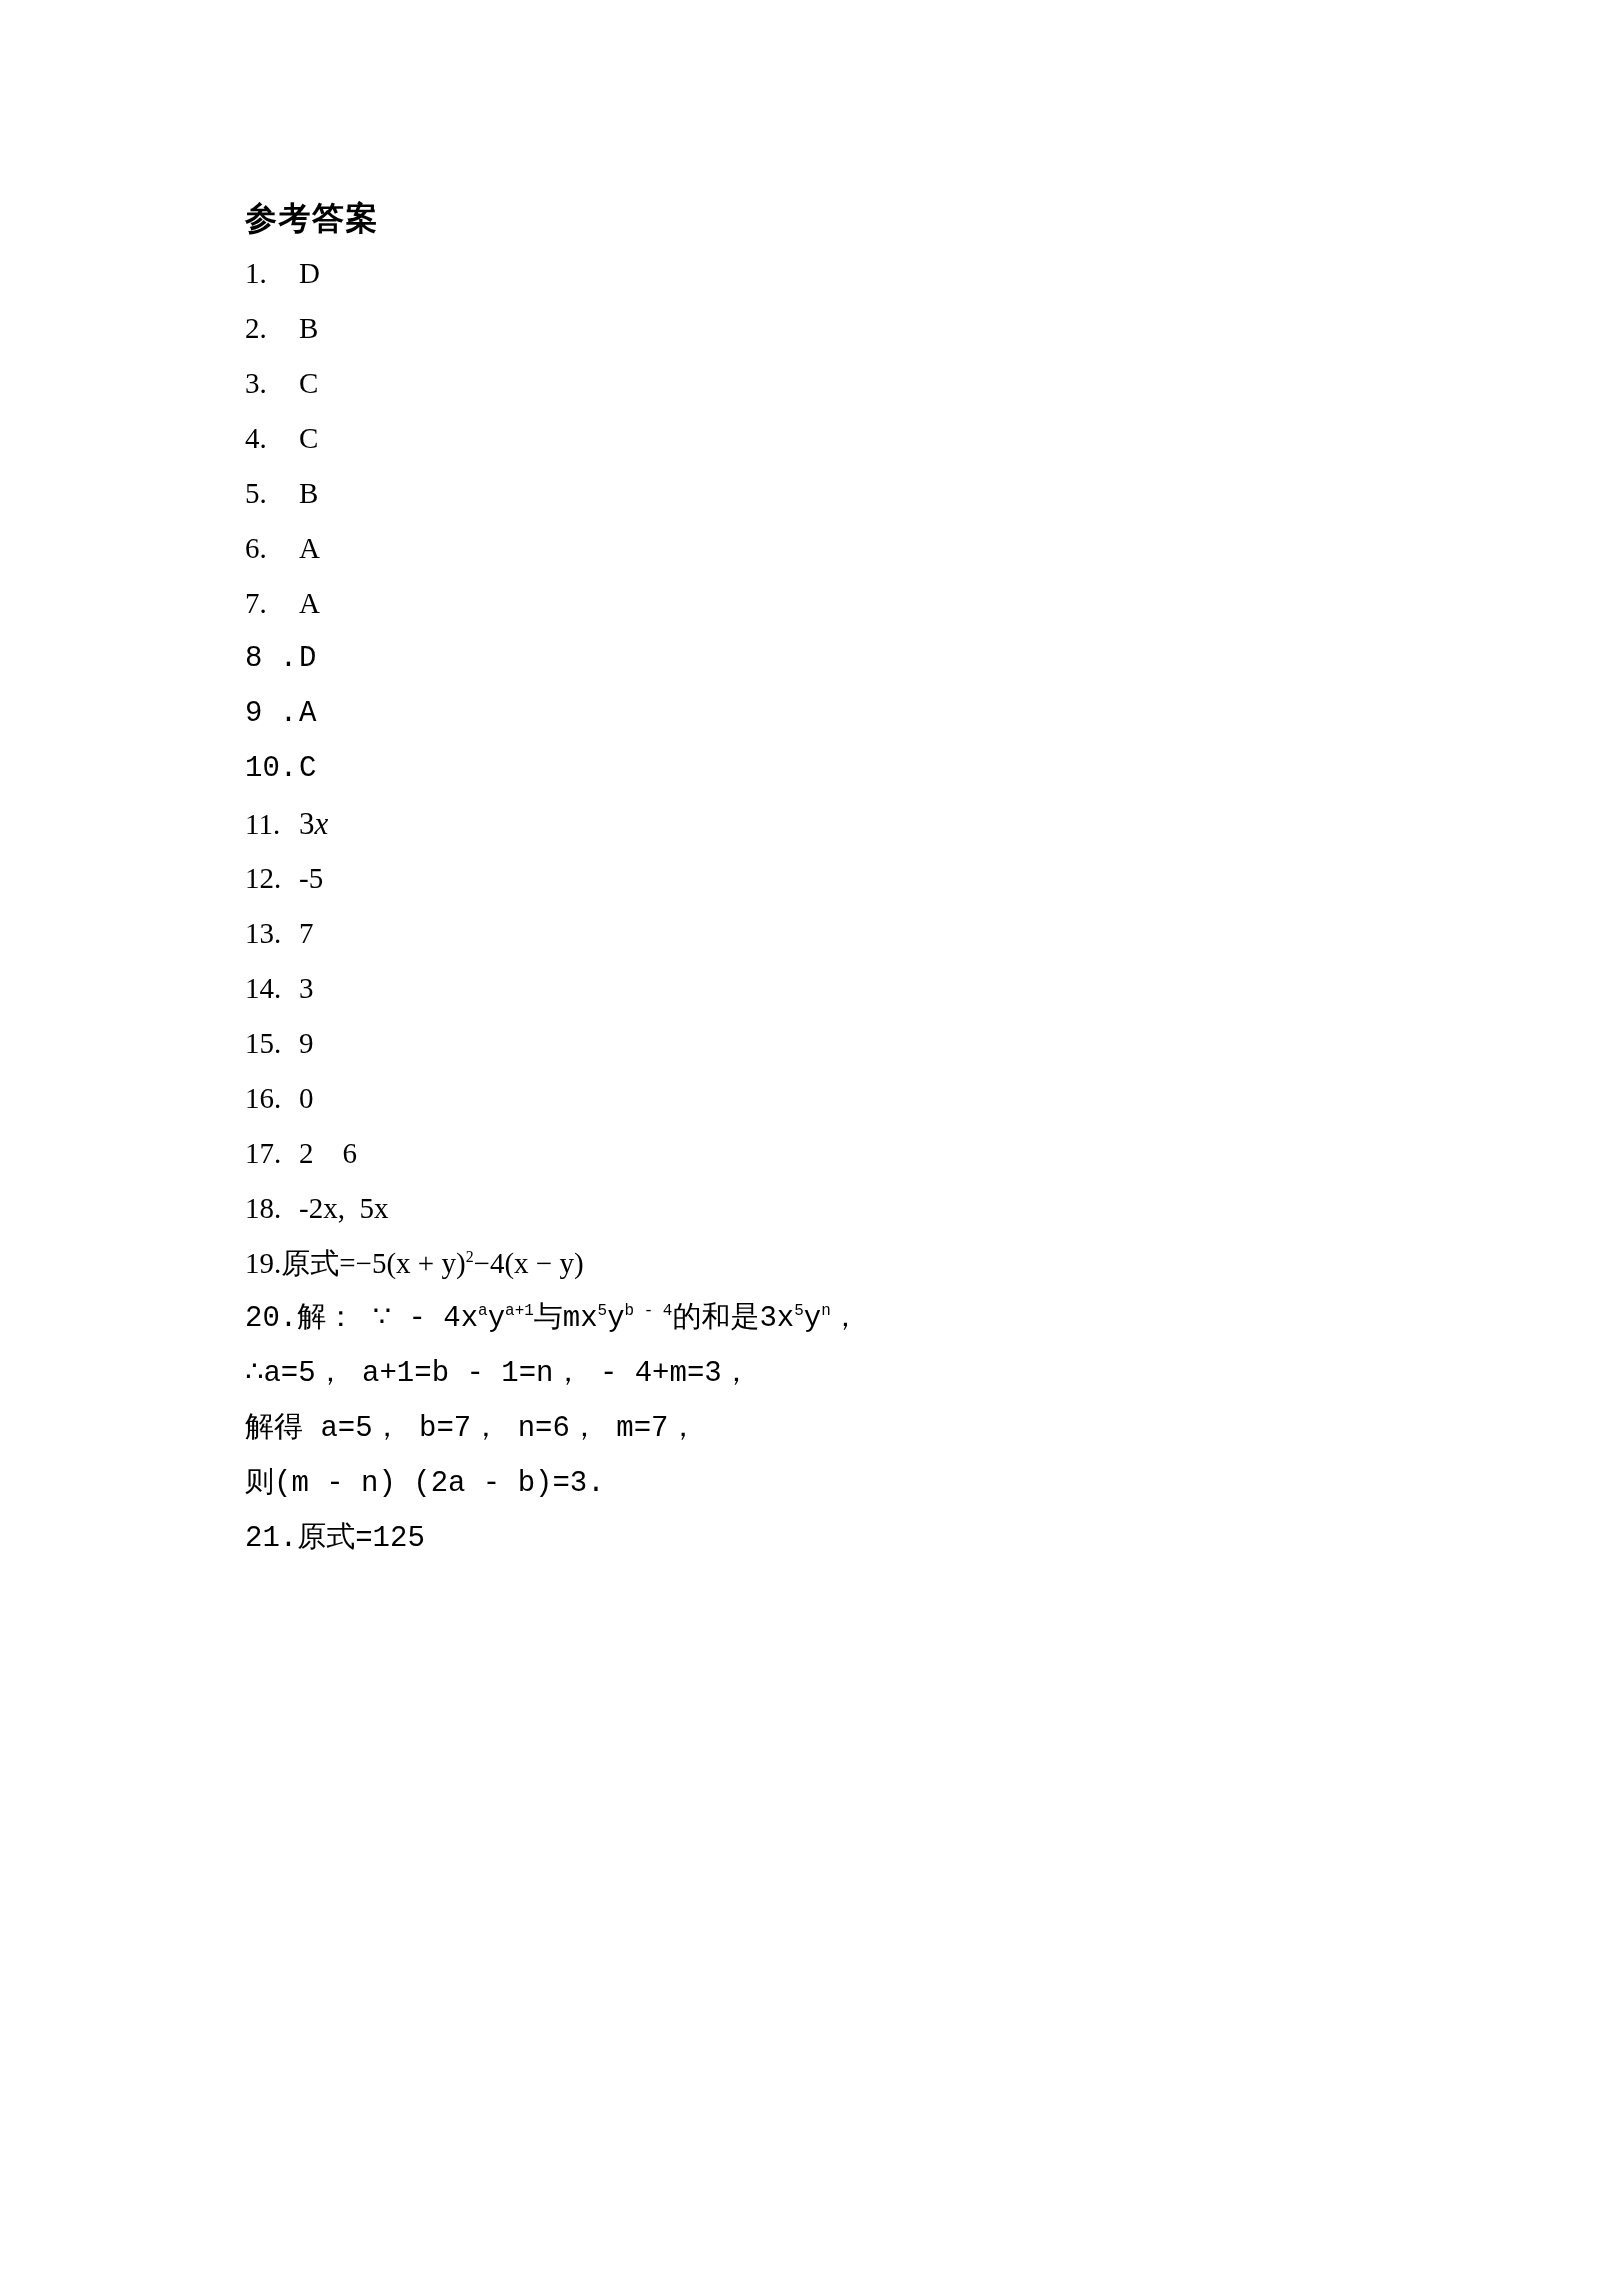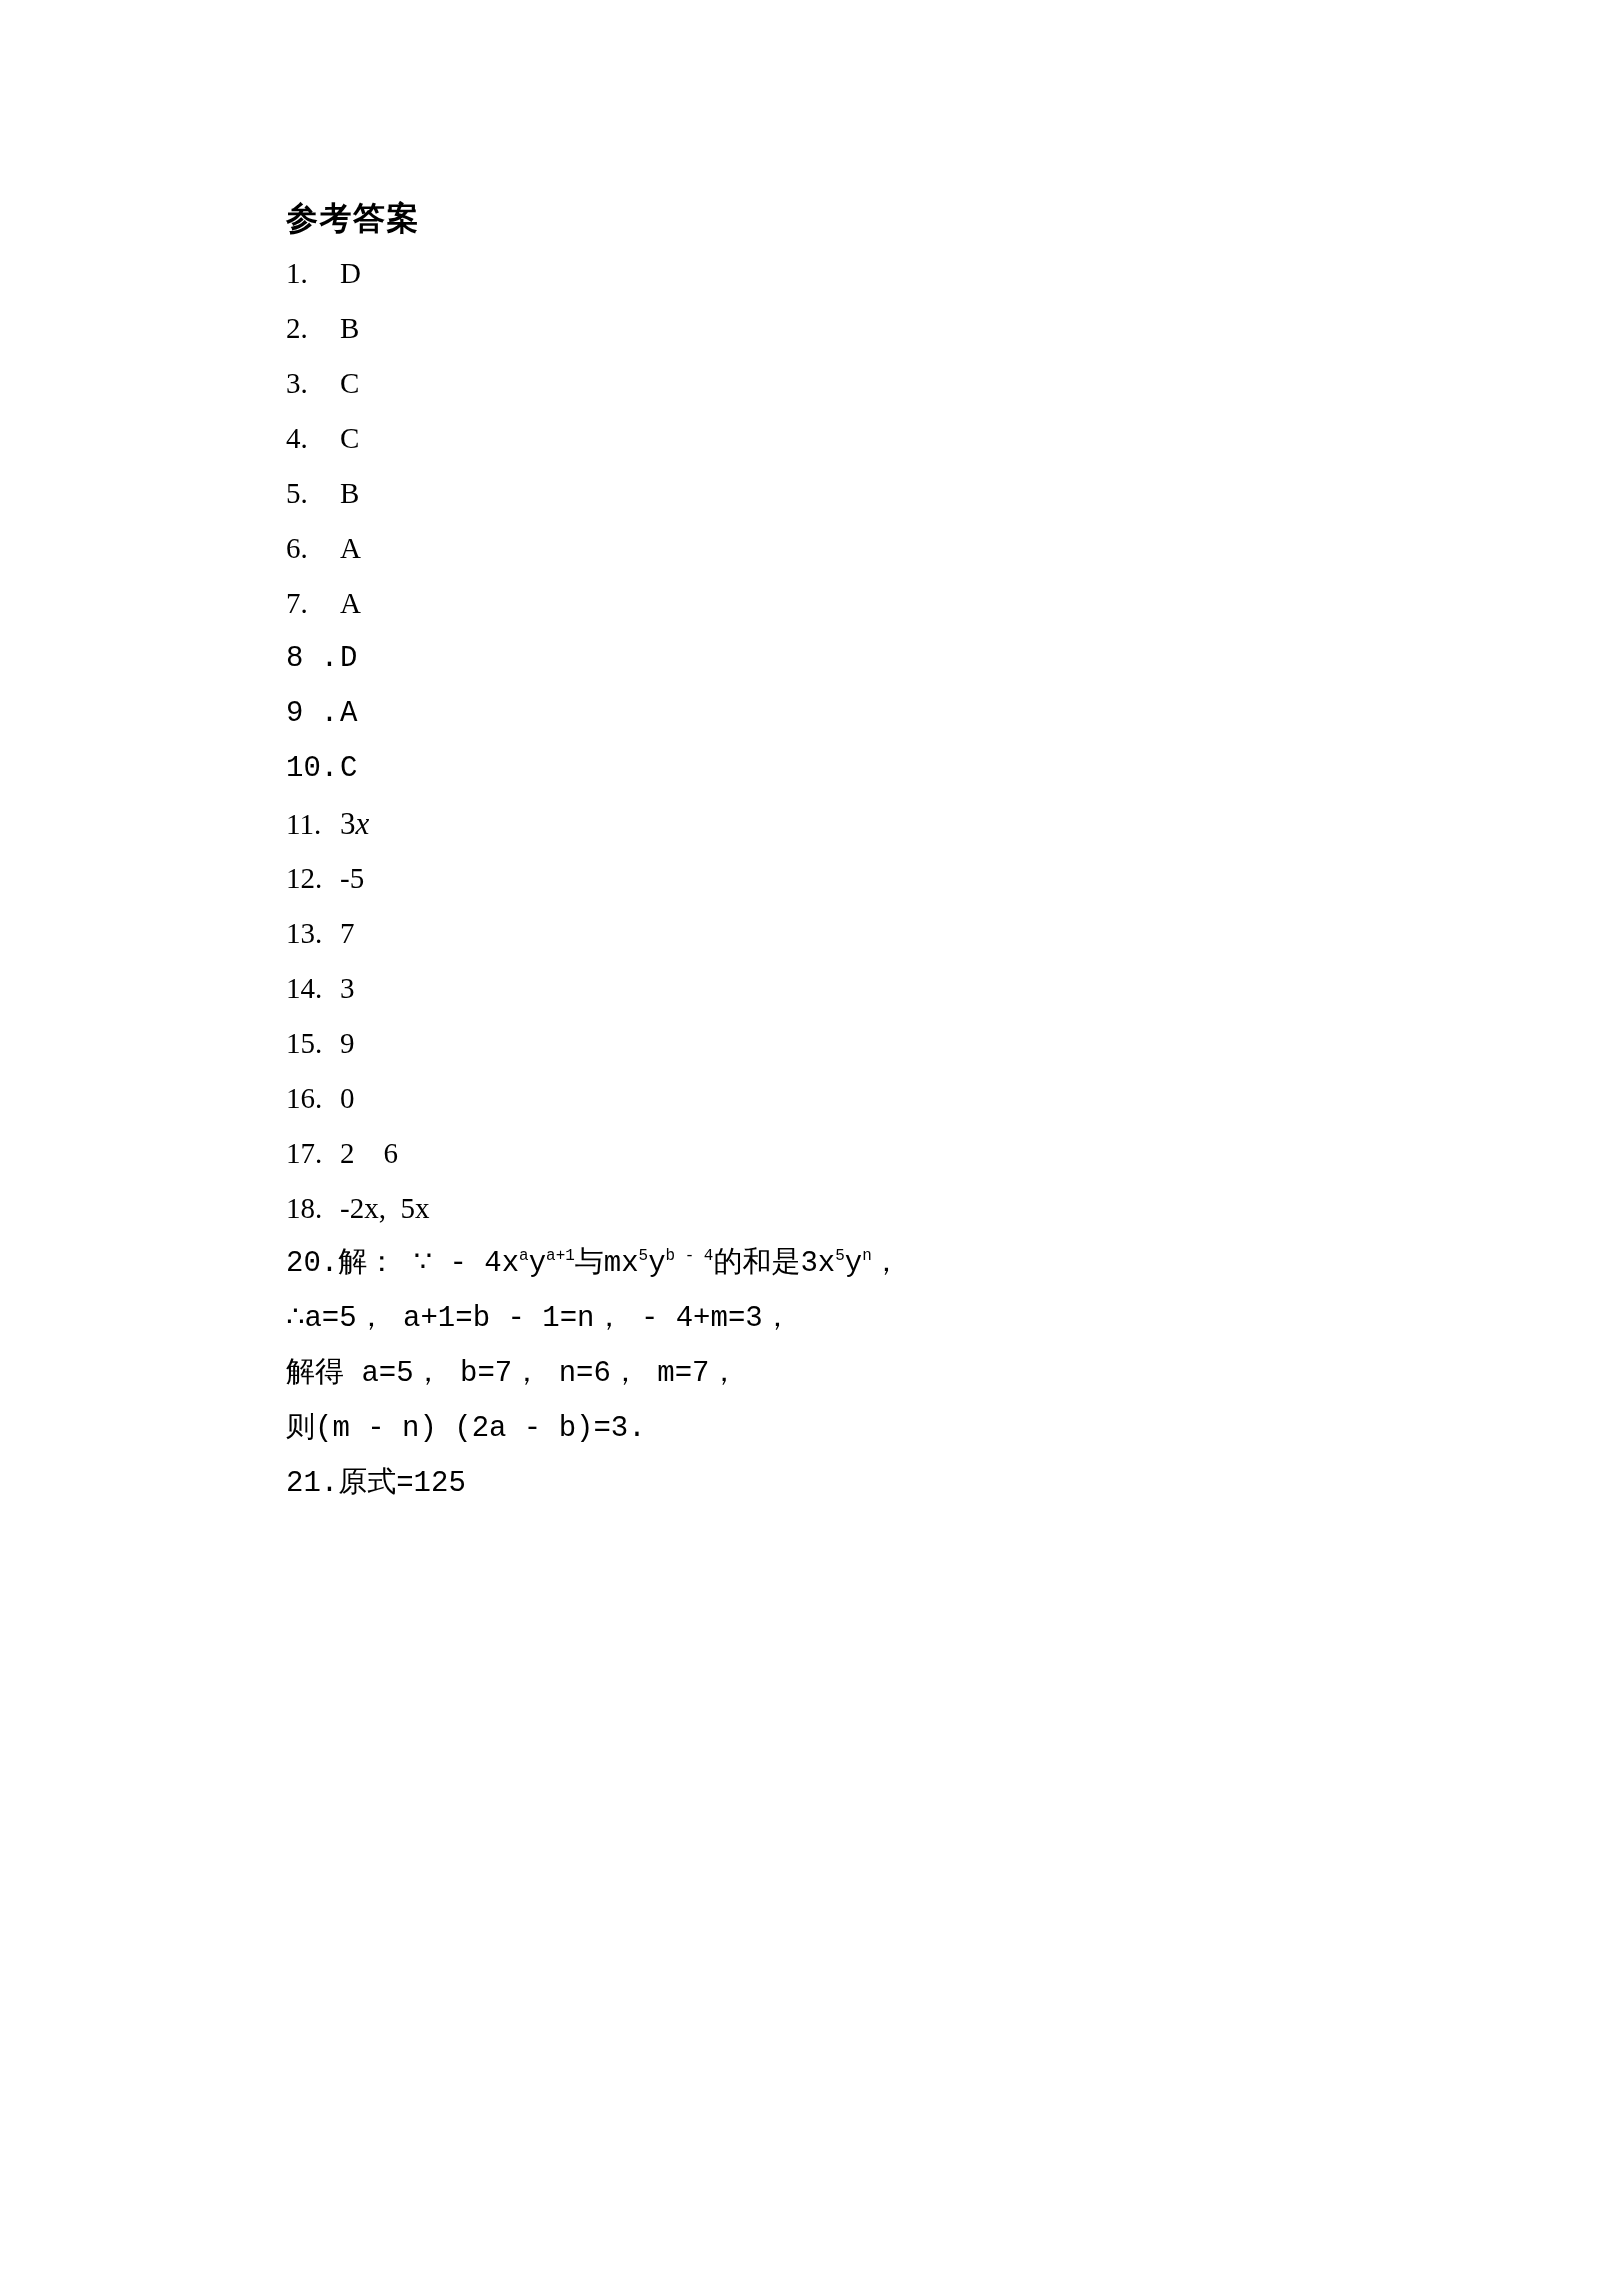--- a/index.html
+++ b/index.html
@@ -12,21 +12,20 @@
   .page {
     position: relative;
     width: 1623px; height: 2295px;
     background: #ffffff;
     overflow: hidden;
   }
   .content {
     position: absolute;
     left: 245px; top: 191px;
     width: 1232px;
-    margin-left: 41px;
   }
   .title-line { height: 55px; line-height: 55px; }
   .title {
     font-size: 32px;
     font-weight: bold;
     font-family: "Liberation Serif", serif;
     letter-spacing: 1.5px;
   }
   .line {
     height: 55px;
@@ -67,20 +66,21 @@
     <div class="line f-sun"><span class="num">10.</span><span>C</span></div>
     <div class="line f-times"><span class="num">11.</span><span class="v-lg"><span>3</span><span class="i">x</span></span></div>
     <div class="line f-times"><span class="num">12.</span><span>-5</span></div>
     <div class="line f-times"><span class="num">13.</span><span>7</span></div>
     <div class="line f-times"><span class="num">14.</span><span>3</span></div>
     <div class="line f-times"><span class="num">15.</span><span>9</span></div>
     <div class="line f-times"><span class="num">16.</span><span>0</span></div>
     <div class="line f-times"><span class="num">17.</span><span>2    6</span></div>
     <div class="line f-times"><span class="num">18.</span><span>-2x,  5x</span></div>
 
+    <div class="line f-times"><span>19.原式=−5(x + y)</span><sup>2</sup><span>−4(x − y)</span></div>
     <div class="line f-sun"><span>20.解： ∵ - 4x</span><sup>a</sup><span>y</span><sup>a+1</sup><span>与mx</span><sup>5</sup><span>y</span><sup>b - 4</sup><span>的和是3x</span><sup>5</sup><span>y</span><sup>n</sup><span>，</span></div>
     <div class="line f-sun">∴a=5， a+1=b - 1=n， - 4+m=3，</div>
     <div class="line f-sun">解得 a=5， b=7， n=6， m=7，</div>
     <div class="line f-sun">则(m - n) (2a - b)=3.</div>
     <div class="line f-sun">21.原式=125</div>
 
   </div>
 </div>
 
 

